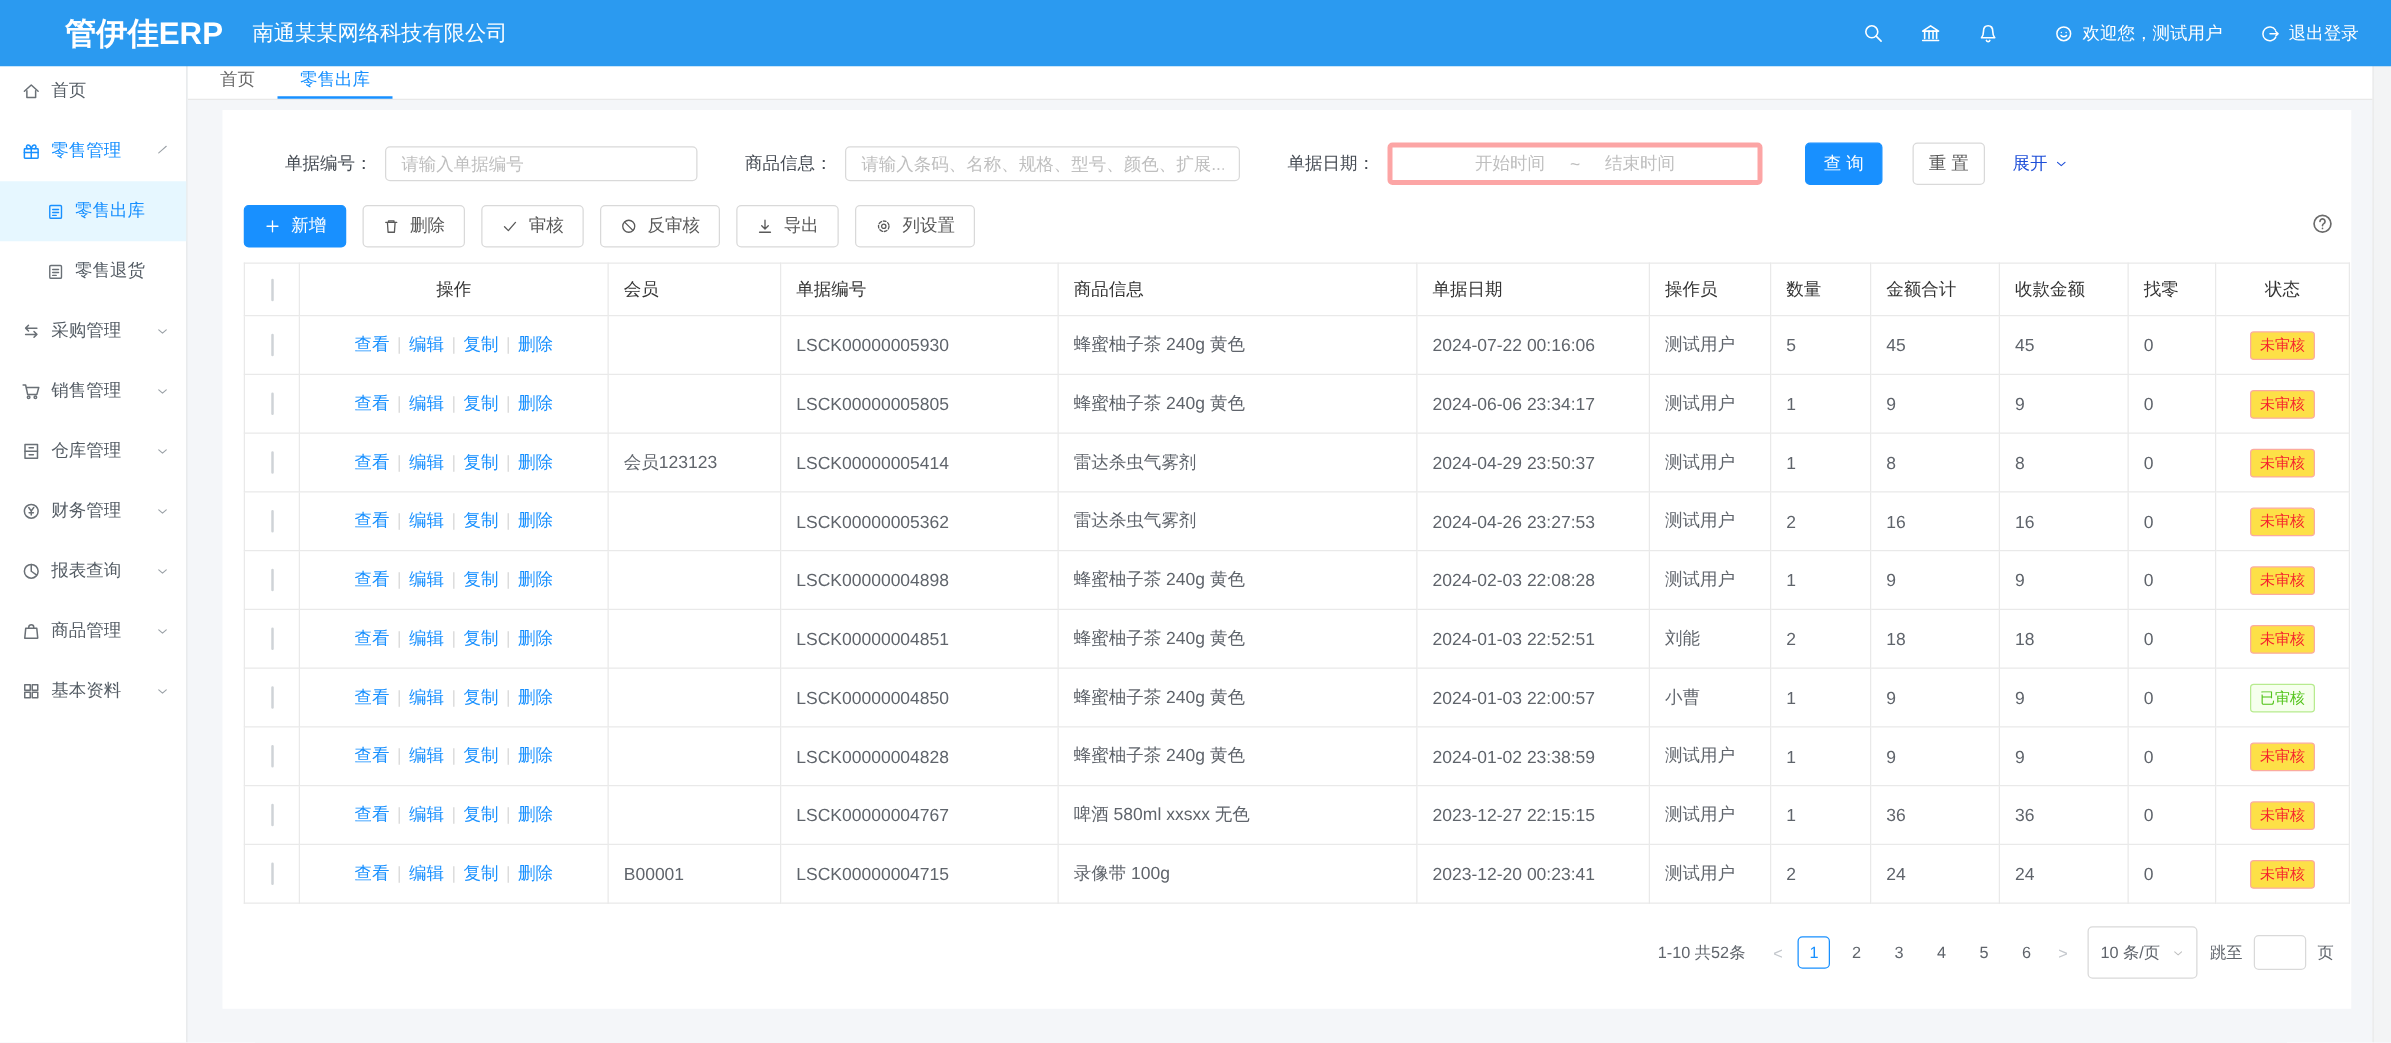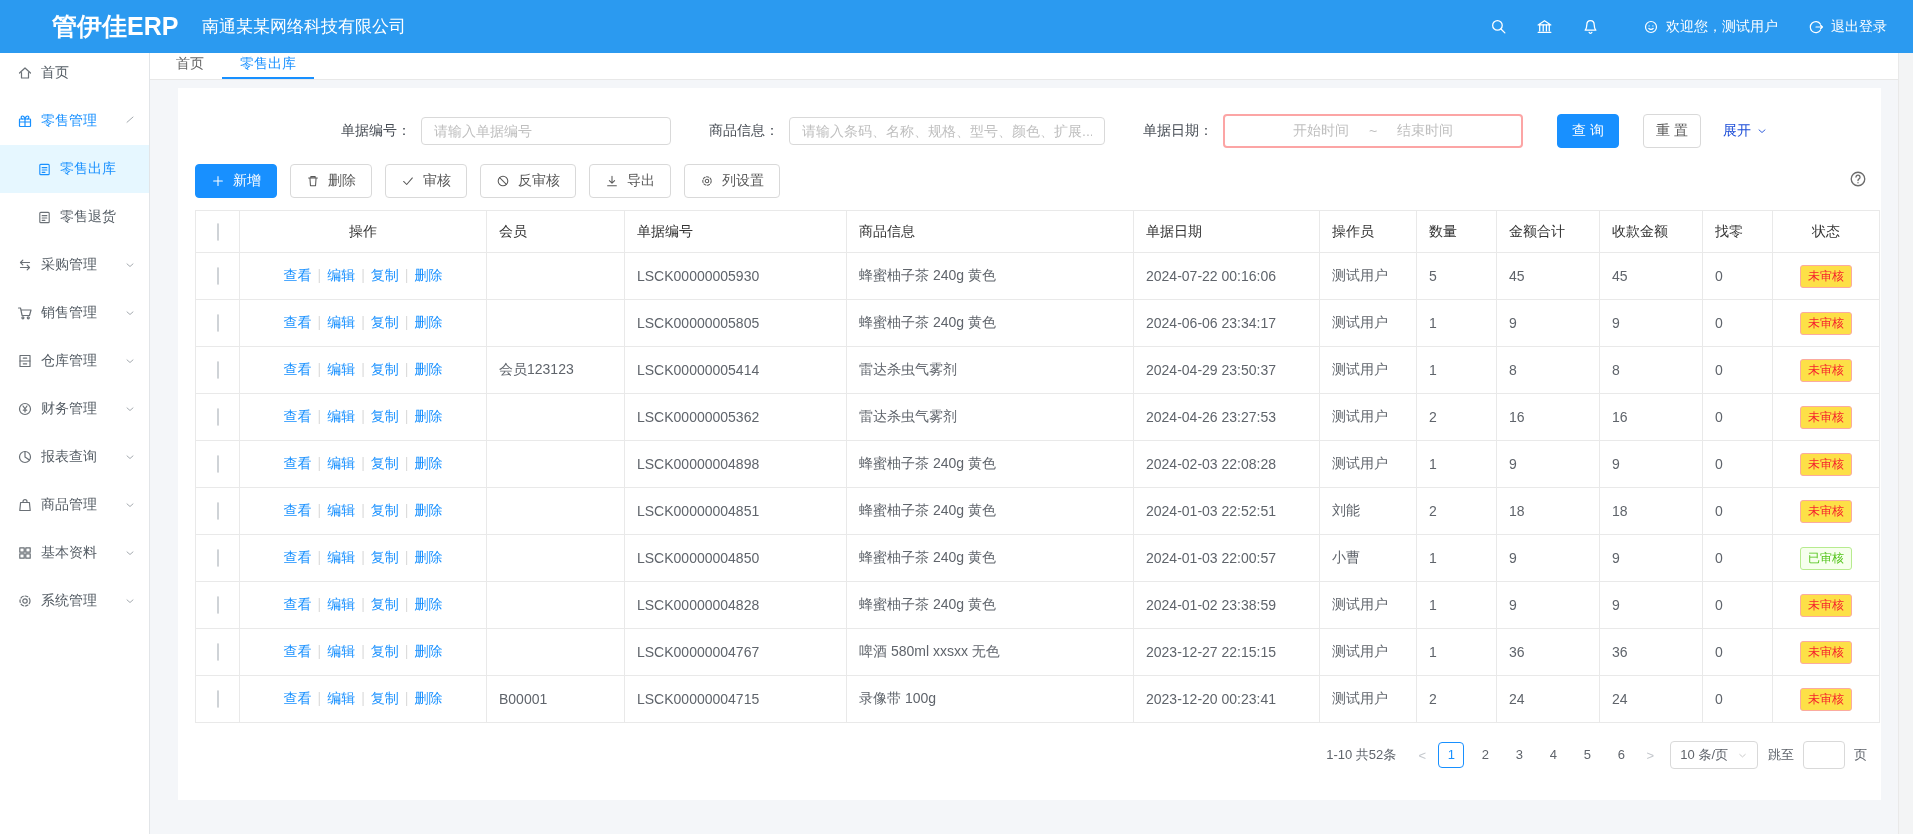--- a/index.html
+++ b/index.html
@@ -36,29 +36,29 @@
   
   .main { position:absolute; left:150px; top:49px; right:0; bottom:0; background:#f4f6f9; overflow:hidden; }
   .tabbar { height:31px; background:#fff; border-bottom:1px solid #e8e8e8; display:flex; padding-left:8px; }
   .tab { padding:0 18px; line-height:29px; font-size:14px; color:#666; cursor:pointer; }
   .tab.active { color:#1890ff; border-bottom:2px solid #1890ff; }
 
   .content { padding:8px 32px 0 28px; }
   .panel { background:#fff; min-height:712px; position:relative; padding-bottom:24px; }
 
   
-  .filter-row { display:flex; align-items:center; padding:26px 0 14px 50px; color:#464c54;justify-content:center; }
+  .filter-row { display:flex; align-items:center; padding:26px 0 14px 50px; color:#464c54; }
   .filter-item { display:flex; align-items:center; margin-right:38px; }
   .f-label { margin-right:10px; white-space:nowrap; }
   .f-input { height:28px; border:1px solid #d9d9d9; border-radius:4px; padding:0 12px;
     font-size:14px; color:#333; font-family:inherit; outline:none; }
   .f-input::placeholder { color:#bfbfbf; }
   .w-billno { width:250px; }
   .w-product { width:316px; }
-  .date-range { width:300px; height:34px; border:2px solid #fca5a5; border-radius:4px;
+  .date-range { width:300px; height:34px; border:4px solid #fca5a5; border-radius:4px;
     display:flex; align-items:center; justify-content:center; gap:20px; color:#bfbfbf; cursor:text; }
   .btn { height:34px; border-radius:4px; display:inline-flex; align-items:center; justify-content:center;
     font-size:14px; cursor:pointer; font-family:inherit; white-space:nowrap; }
   .btn-primary { background:#1890ff; border:1px solid #1890ff; color:#fff; width:62px; }
   .btn-plain { background:#fff; border:1px solid #d9d9d9; color:#595959; min-width:58px; padding:0 12px; margin-left:24px; }
   .expand-link { color:#1d4ed8; margin-left:22px; display:flex; align-items:center; gap:5px; cursor:pointer;font-family:Liberation Serif, serif; }
 
   
   .toolbar { display:flex; align-items:center; padding:2px 0 12px 17px; position:relative; }
   .t-btn { height:34px; padding:0 15px; border:1px solid #d9d9d9; border-radius:4px; background:#fff;
@@ -80,21 +80,21 @@
   .badge.audited { color:#52c41a; background:#f6ffed; border:1px solid #b7eb8f; }
 
   
   .pagination { display:flex; align-items:center; justify-content:flex-end; padding:18px 14px 0 0;
     font-size:13px; color:#5f646b; }
   .pg-total { margin-right:14px; }
   .pg-arrow { width:24px; text-align:center; color:#c3c7cc; cursor:pointer; font-size:13px; }
   .pg-num { min-width:26px; height:26px; line-height:24px; text-align:center; margin:0 4px;
     border-radius:4px; cursor:pointer; border:1px solid transparent; }
   .pg-num.current { border-color:#1890ff; color:#1890ff; }
-  .pg-size { height:28px; border:1px solid #d9d9d9; border-radius:4px; display:flex; align-items:center;
+  .pg-size { height:42px; border:1px solid #d9d9d9; border-radius:4px; display:flex; align-items:center;
     padding:0 9px; gap:9px; margin:0 10px 0 8px; color:#5f646b; cursor:pointer; white-space:nowrap; }
   .pg-size .caret { color:#bfbfbf; }
   .pg-jump-input { width:42px; height:28px; border:1px solid #d9d9d9; border-radius:4px; margin:0 9px; outline:none; }
   .pg-unit { white-space:nowrap; }
 
   
   .scroll-strip { position:absolute; top:49px; right:0; width:15px; bottom:0; background:#f3f4f5;
     border-left:1px solid #e9e9e9; z-index:15; }
 </style>
 </head>
@@ -283,34 +283,20 @@
             <rect x="8.8" y="8.8" width="4.4" height="4.4"></rect>
           </svg>
         </span>
         <span class="mi-label">基本资料</span>
         <span class="mi-caret">
           <svg width="12" height="12" viewBox="0 0 16 16" fill="none" stroke="currentColor" stroke-width="1.2" stroke-linecap="round" stroke-linejoin="round">
             <path d="M4 6.5 8 10l4-3.5"></path>
           </svg>
         </span>
       </div>
-      <div class="menu-item">
-        <span class="mi-icon">
-          <svg width="16" height="16" viewBox="0 0 16 16" fill="none" stroke="currentColor" stroke-width="1.2" stroke-linecap="round" stroke-linejoin="round">
-            <circle cx="8" cy="8" r="2.2"></circle>
-            <circle cx="8" cy="8" r="5" stroke-dasharray="2.8 1.8"></circle>
-          </svg>
-        </span>
-        <span class="mi-label">系统管理</span>
-        <span class="mi-caret">
-          <svg width="12" height="12" viewBox="0 0 16 16" fill="none" stroke="currentColor" stroke-width="1.2" stroke-linecap="round" stroke-linejoin="round">
-            <path d="M4 6.5 8 10l4-3.5"></path>
-          </svg>
-        </span>
-      </div>
     </nav>
 </aside>
 
 <main class="main">
   <div class="tabbar">
     <div class="tab">首页</div>
     <div class="tab active">零售出库</div>
   </div>
 
   <div class="content">

